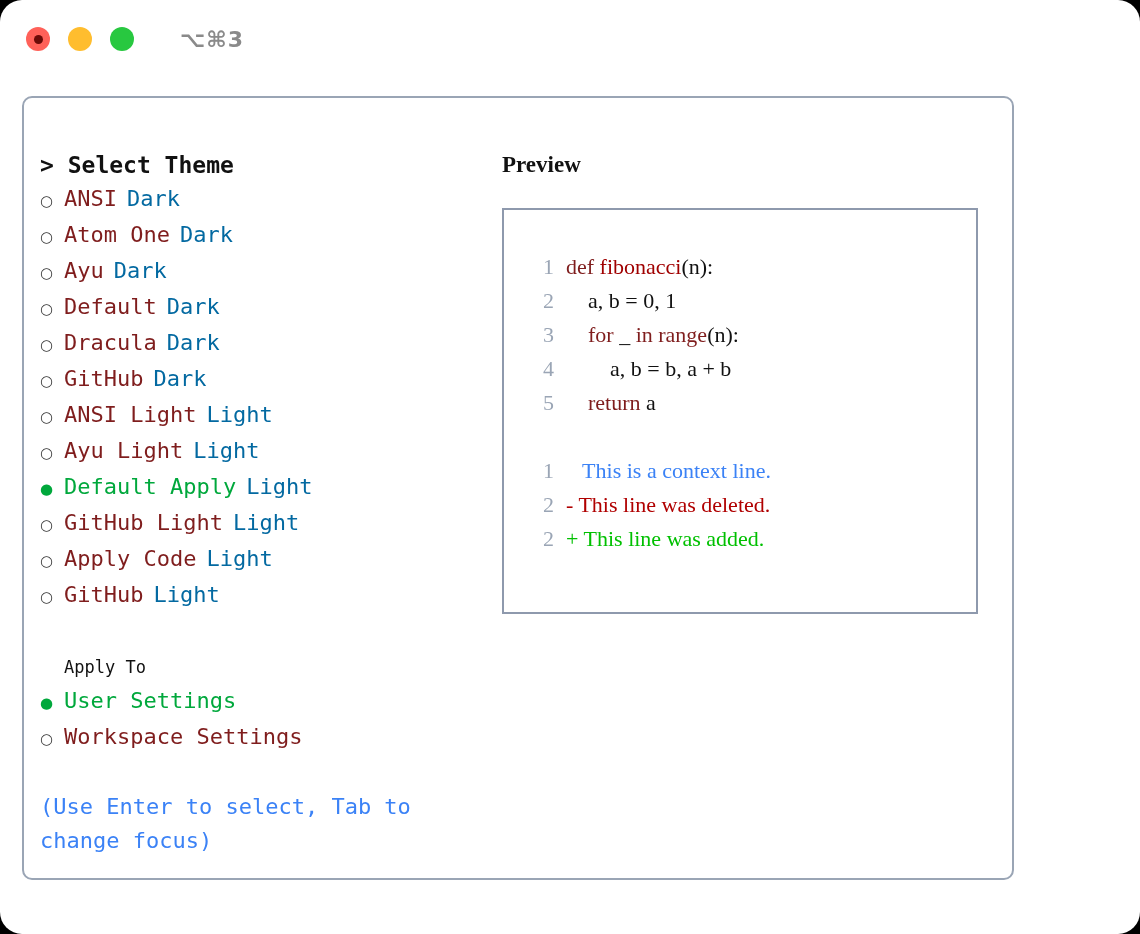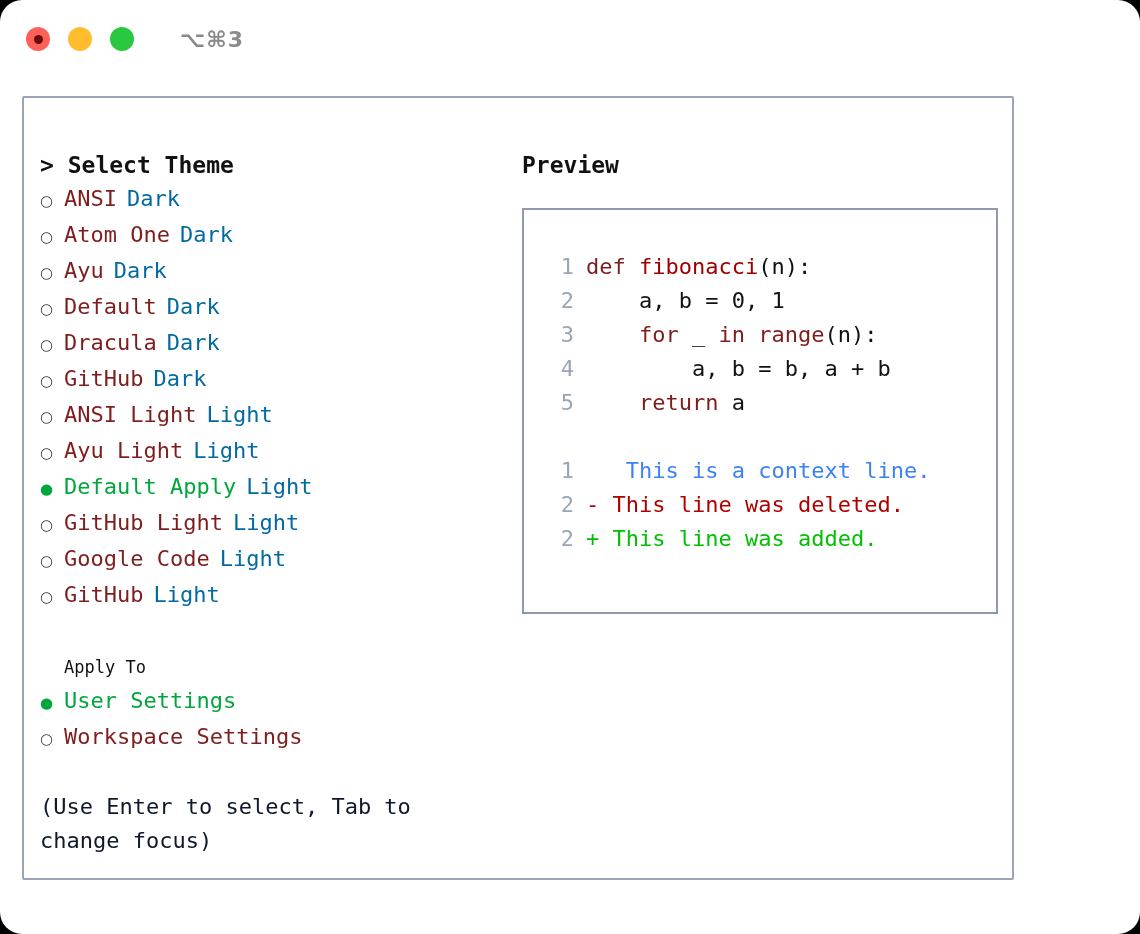--- a/index.html
+++ b/index.html
@@ -66,21 +66,21 @@
   }
 
   
   .panel {
     position: absolute;
     left: 22px;
     top: 96px;
     width: 992px;
     height: 784px;
     border: 2px solid #9aa5b5;
-    border-radius: 2px;
+    border-radius: 10px;
     box-sizing: border-box;
     background: #ffffff;
   }
   .panel-inner {
     display: flex;
     padding: 50px 0 0 16px;
     box-sizing: border-box;
   }
 
   
@@ -126,30 +126,30 @@
     font-size: 17px;
     color: #111111;
     line-height: 34px;
     padding-left: 24px;
     white-space: pre;
   }
 
   .hint {
     margin-top: 34px;
     font-size: 22px;
-    color: #0f172a;
+    color: #3b82f6;
     line-height: 34px;
     width: 420px;
     white-space: pre-wrap;
   }
 
   
   .right-col {
-    margin-left: 20px;
     flex: 1 1 auto;
+    font-family: Liberation Serif, serif;
   }
   .preview-title {
     font-size: 23px;
     font-weight: bold;
     color: #111111;
     line-height: 34px;
     margin-bottom: 26px;
   }
   .preview-box {
     width: 476px;
@@ -209,21 +209,21 @@
             <div class="opt-row"><span class="marker">○</span><span class="opt-label">ANSI</span><span class="opt-variant">Dark</span></div>
             <div class="opt-row"><span class="marker">○</span><span class="opt-label">Atom One</span><span class="opt-variant">Dark</span></div>
             <div class="opt-row"><span class="marker">○</span><span class="opt-label">Ayu</span><span class="opt-variant">Dark</span></div>
             <div class="opt-row"><span class="marker">○</span><span class="opt-label">Default</span><span class="opt-variant">Dark</span></div>
             <div class="opt-row"><span class="marker">○</span><span class="opt-label">Dracula</span><span class="opt-variant">Dark</span></div>
             <div class="opt-row"><span class="marker">○</span><span class="opt-label">GitHub</span><span class="opt-variant">Dark</span></div>
             <div class="opt-row"><span class="marker">○</span><span class="opt-label">ANSI Light</span><span class="opt-variant">Light</span></div>
             <div class="opt-row"><span class="marker">○</span><span class="opt-label">Ayu Light</span><span class="opt-variant">Light</span></div>
             <div class="opt-row selected"><span class="marker sel">●</span><span class="opt-label">Default Apply</span><span class="opt-variant">Light</span></div>
             <div class="opt-row"><span class="marker">○</span><span class="opt-label">GitHub Light</span><span class="opt-variant">Light</span></div>
-            <div class="opt-row"><span class="marker">○</span><span class="opt-label">Google Code</span><span class="opt-variant">Light</span></div>
+            <div class="opt-row"><span class="marker">○</span><span class="opt-label">Apply Code</span><span class="opt-variant">Light</span></div>
             <div class="opt-row"><span class="marker">○</span><span class="opt-label">GitHub</span><span class="opt-variant">Light</span></div>
           </div>
 
         <div class="spacer-block"></div>
 
         <div class="applyto-header">Apply To</div>
         <div id="apply-to-list">
             <div class="opt-row selected"><span class="marker sel">●</span><span class="opt-label">User Settings</span></div>
             <div class="opt-row"><span class="marker">○</span><span class="opt-label">Workspace Settings</span></div>
           </div>

